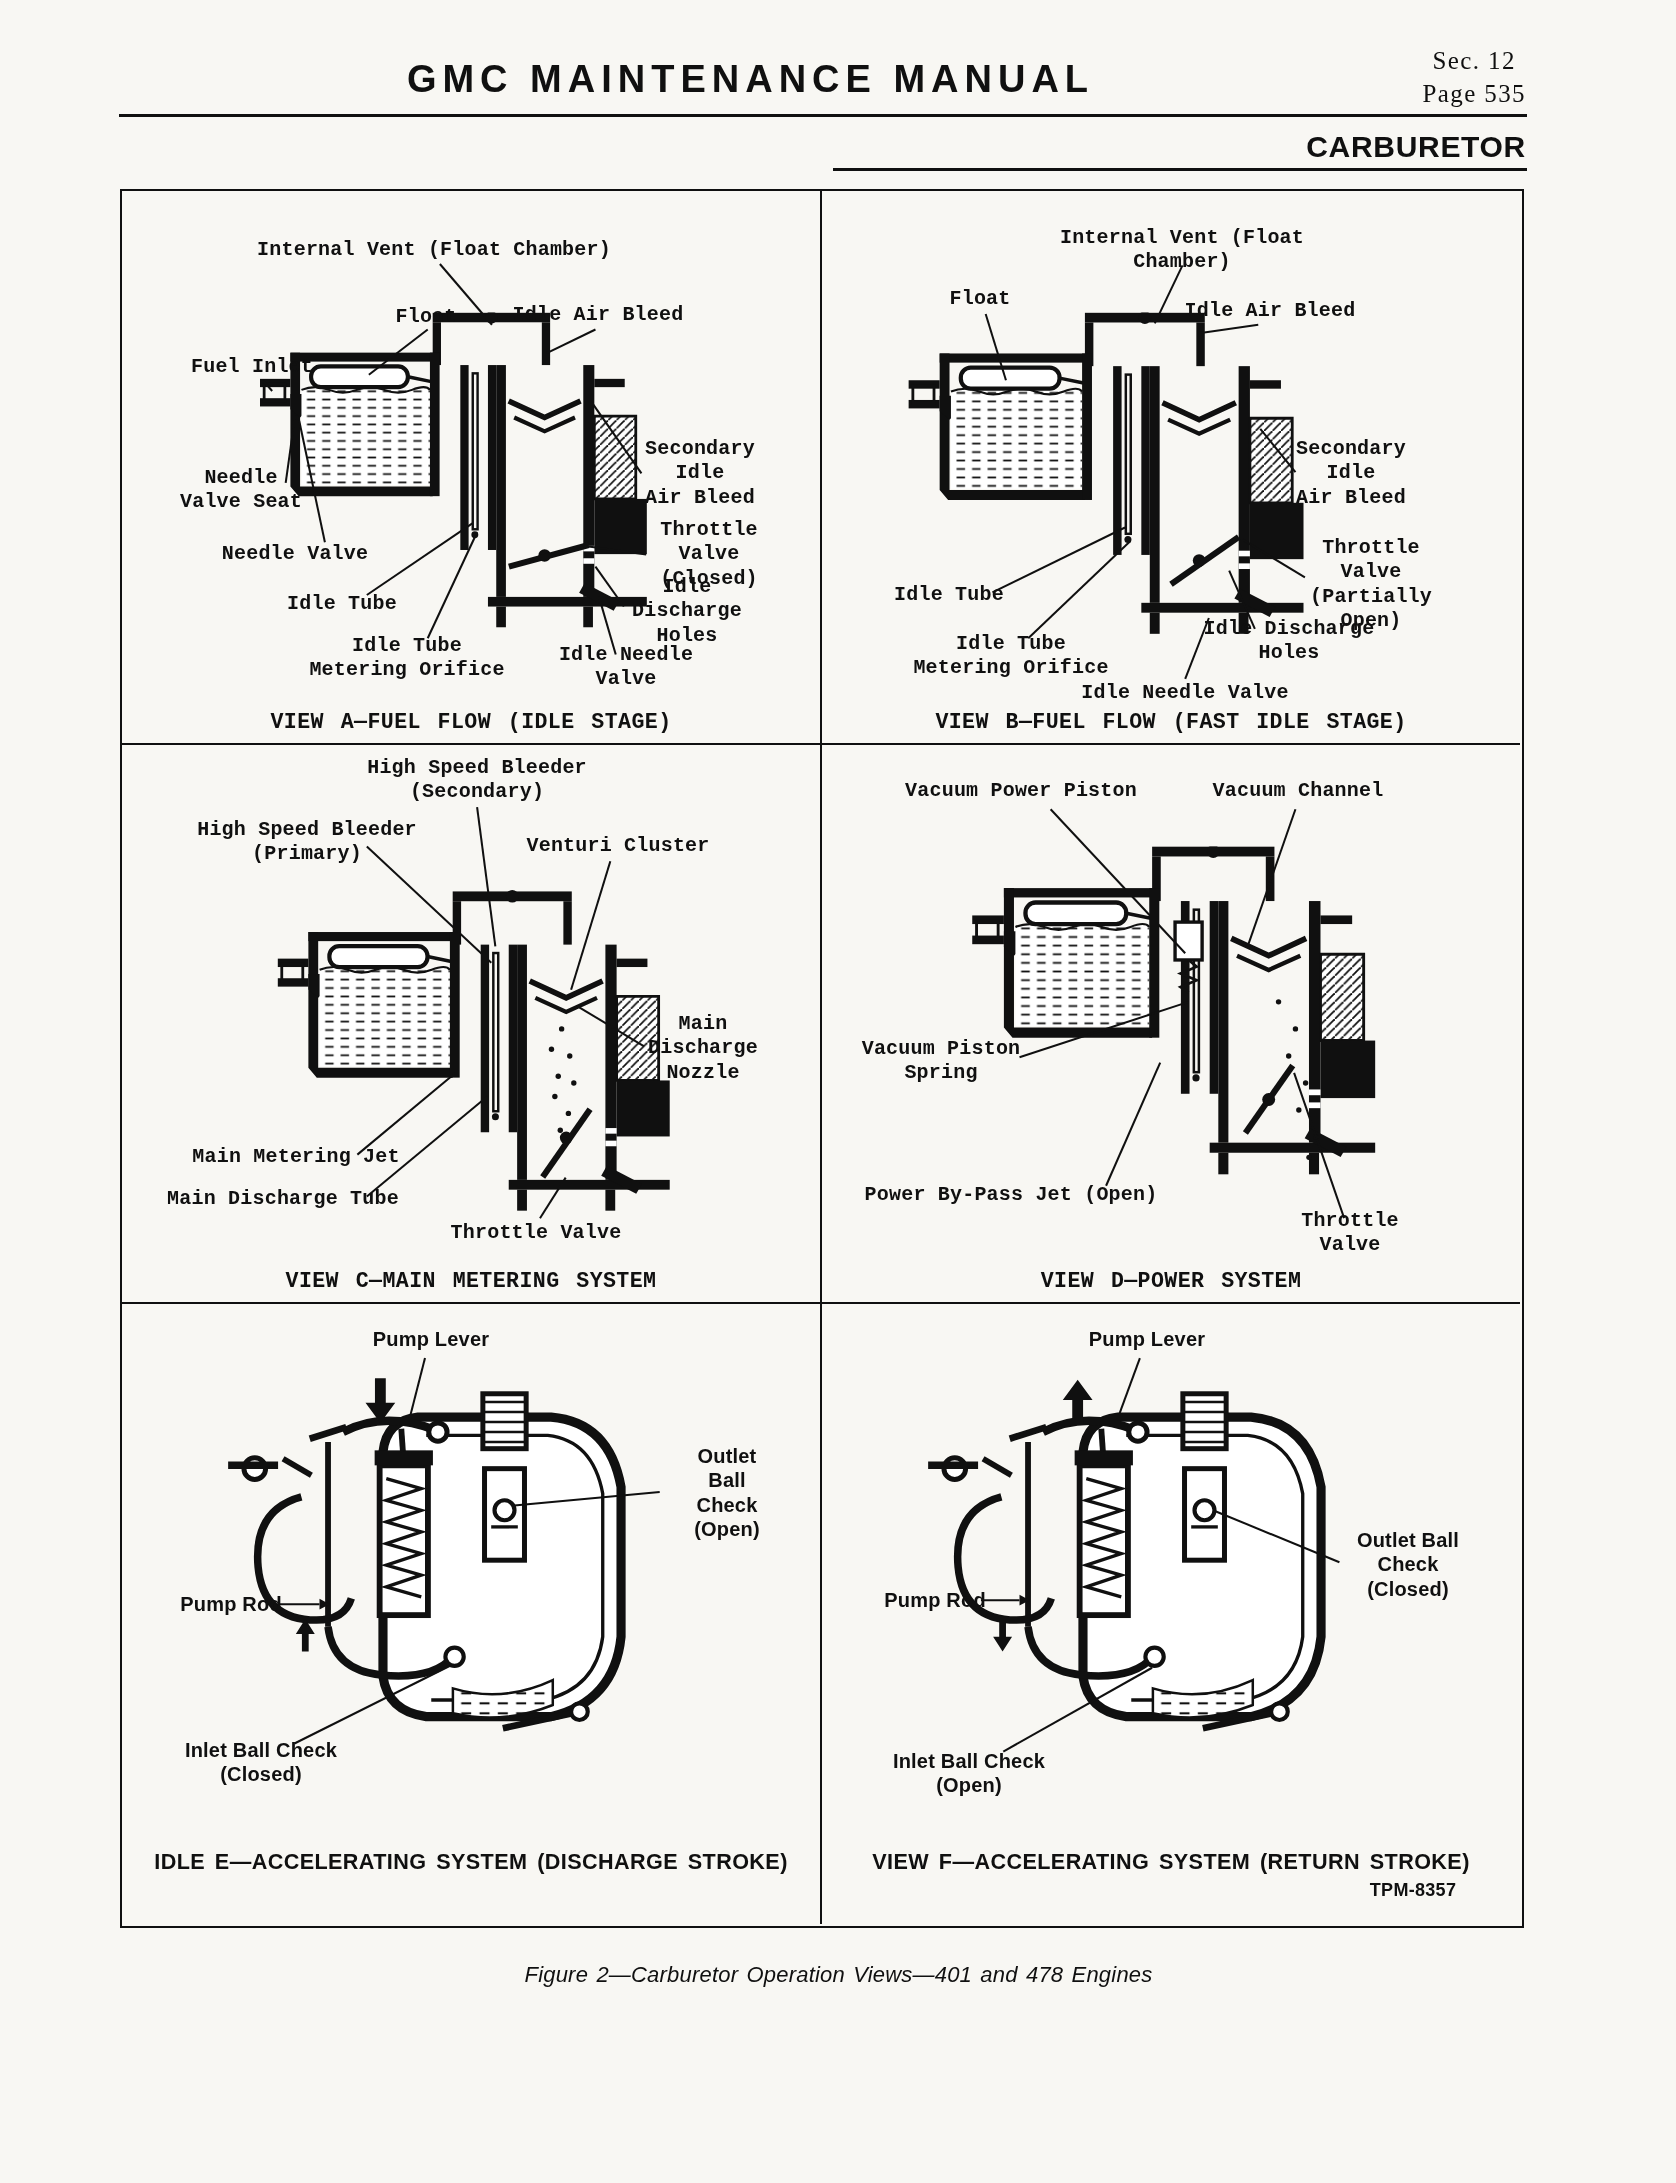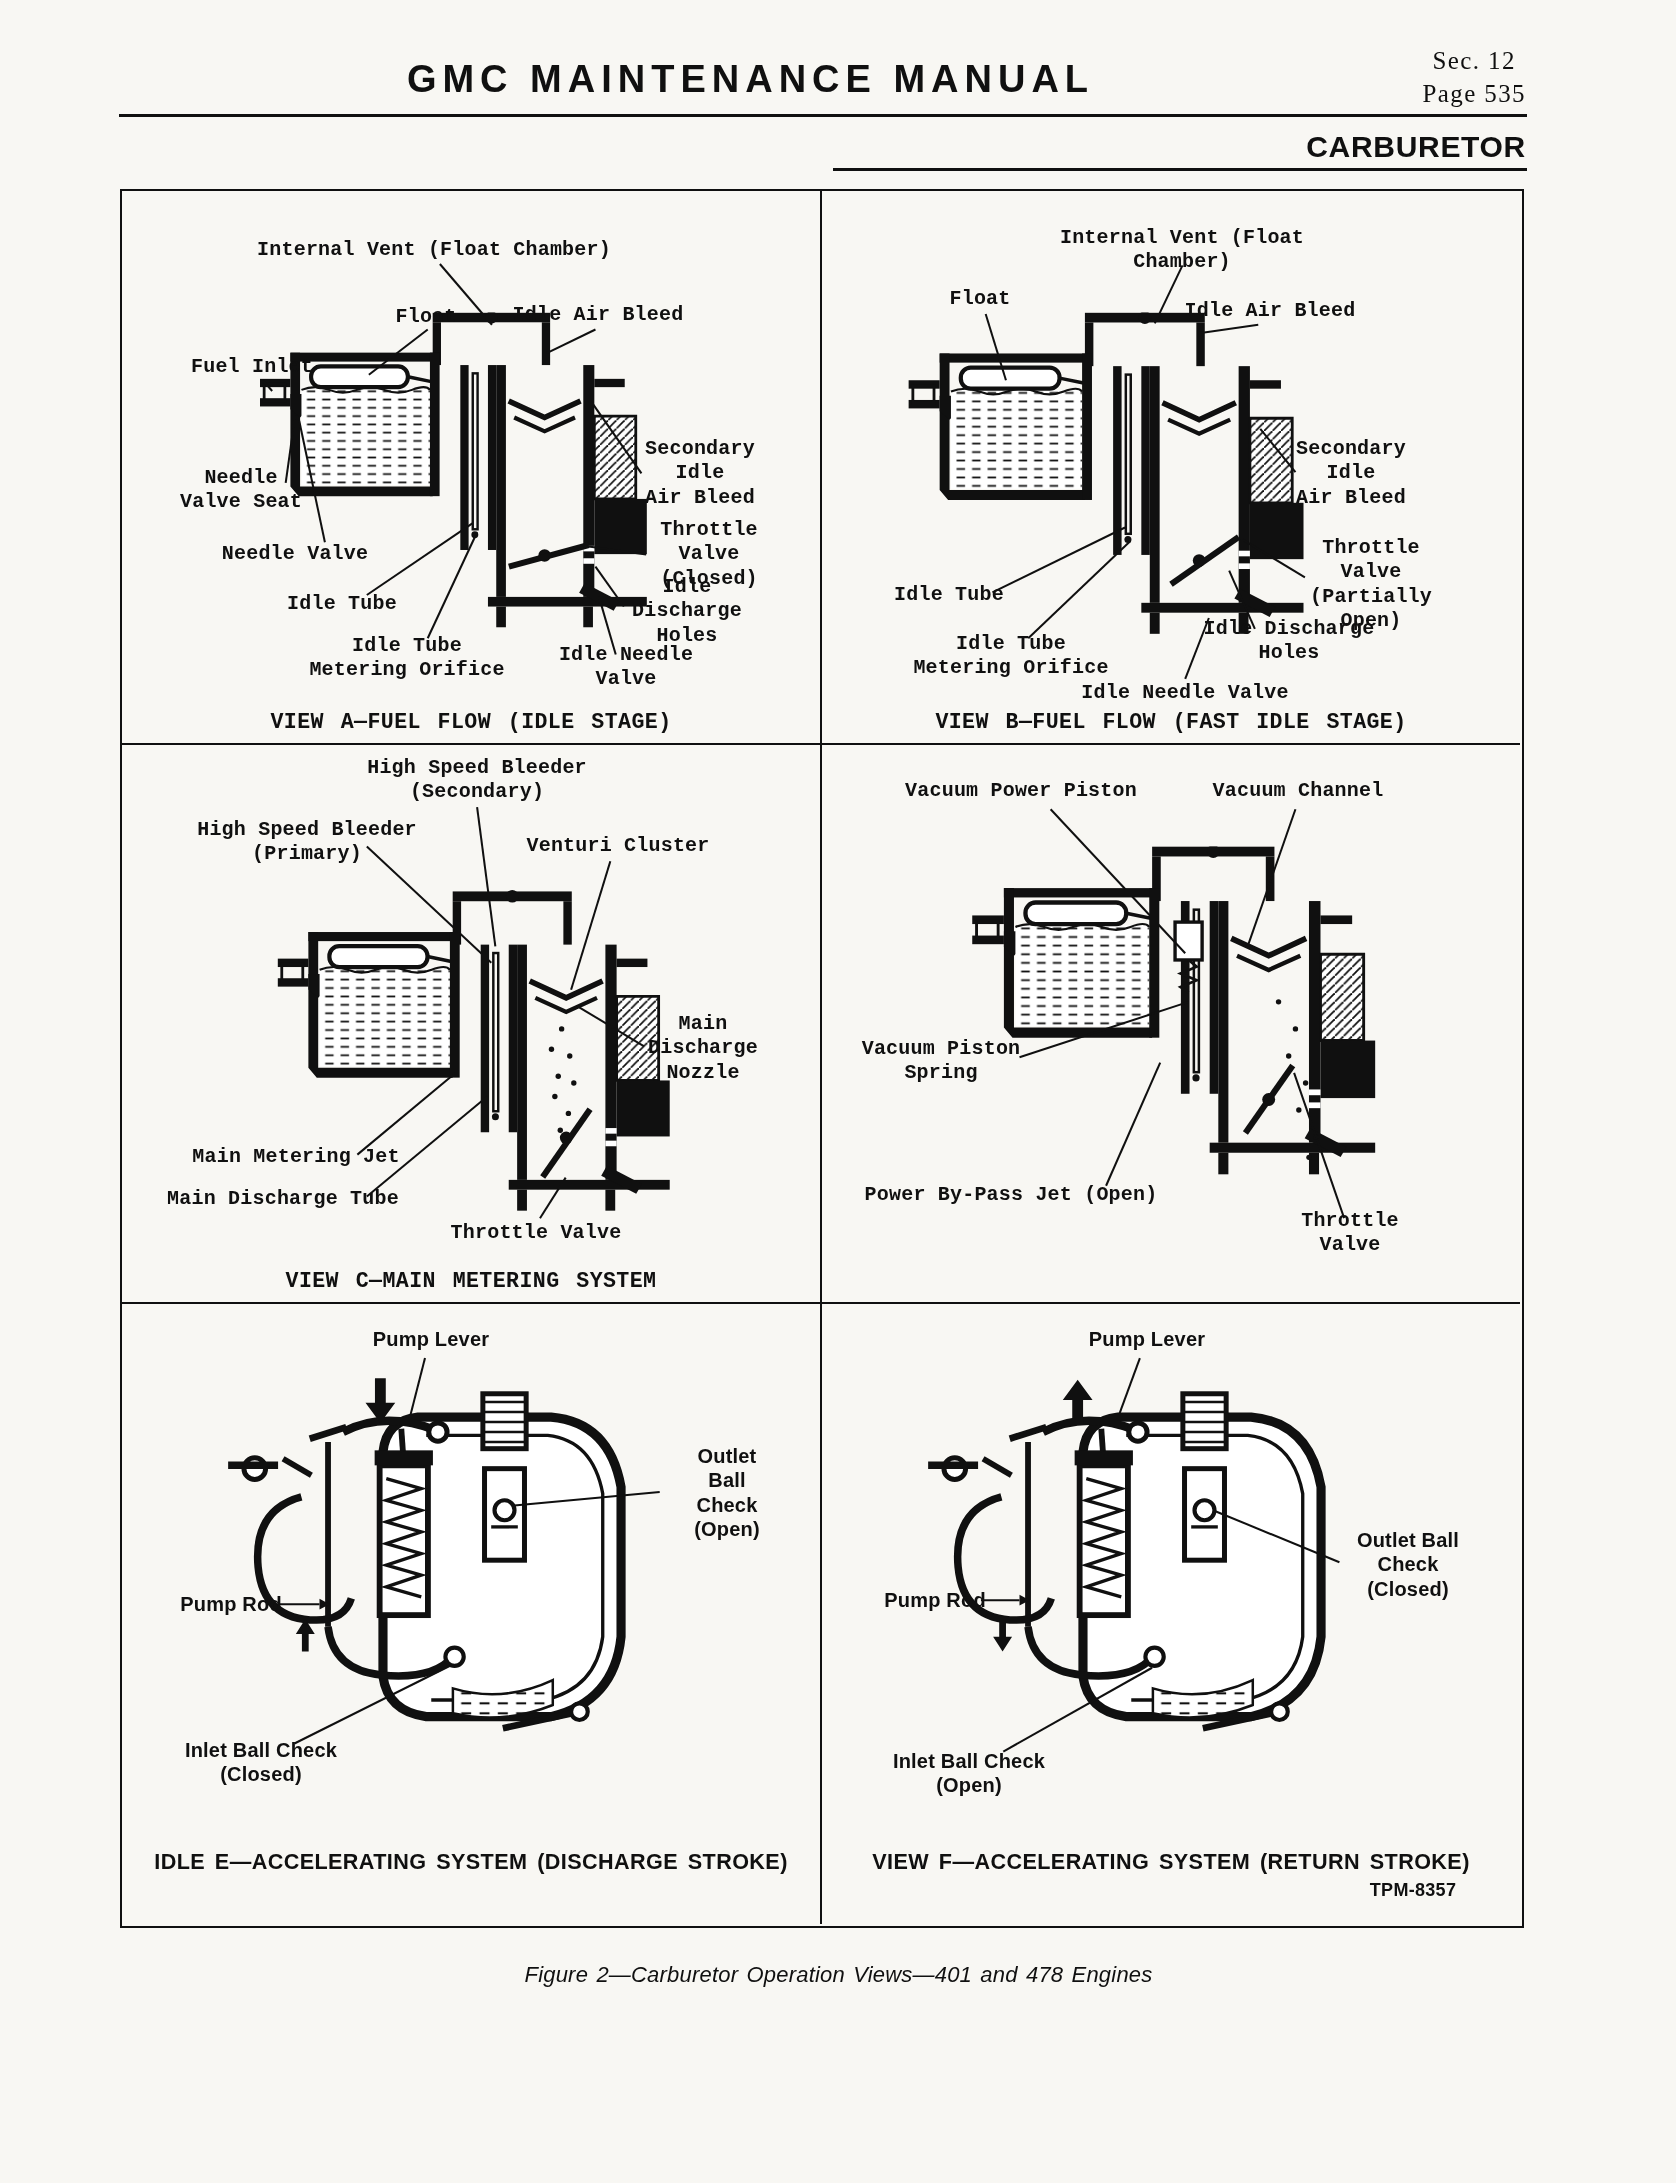--- a/index.html
+++ b/index.html
@@ -263,20 +263,21 @@
           <line class="leader" x1="420" y1="652" x2="500" y2="470"></line>
           <line class="leader" x1="772" y1="700" x2="698" y2="485"></line>
         </g>
       </svg>
       <div class="lbl" style="left:199px;top:46px">Vacuum Power Piston</div>
       <div class="lbl" style="left:476px;top:46px">Vacuum Channel</div>
       <div class="lbl" style="left:119px;top:316px">Vacuum Piston
 Spring</div>
       <div class="lbl" style="left:189px;top:450px">Power By-Pass Jet (Open)</div>
       <div class="lbl" style="left:528px;top:488px">Throttle Valve</div>
+      <div class="panel-title">VIEW D—POWER SYSTEM</div>
     </section>
 
     <section class="panel col-l row-3">
       <svg class="art" viewBox="0 0 1032 917" preserveAspectRatio="none">
         <use href="#carb-pump" x="120" y="110" width="640" height="560"></use>
         <path d="M374,110 h16 v36 h14 l-22,30 l-22,-30 h14 z" fill="#101010"></path>
         <path d="M271,466 l14,22 h-9 v26 h-10 v-26 h-9 z" fill="#101010"></path>
         <g>
           <line class="leader" x1="448" y1="80" x2="425" y2="170"></line>
           <line class="leader" x1="795" y1="278" x2="580" y2="298"></line>

